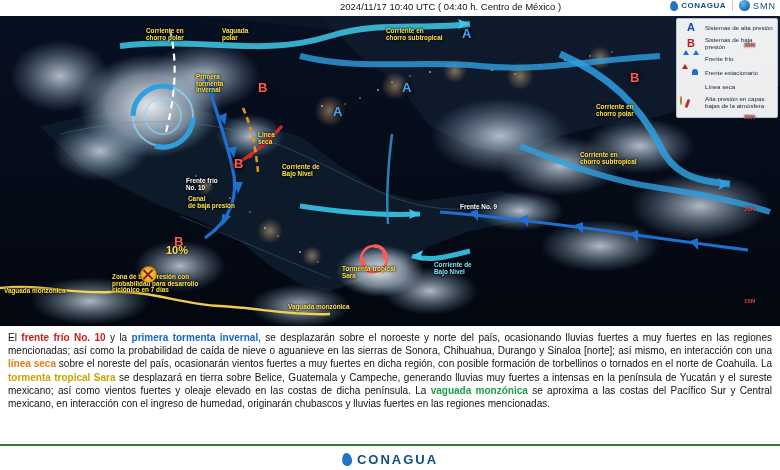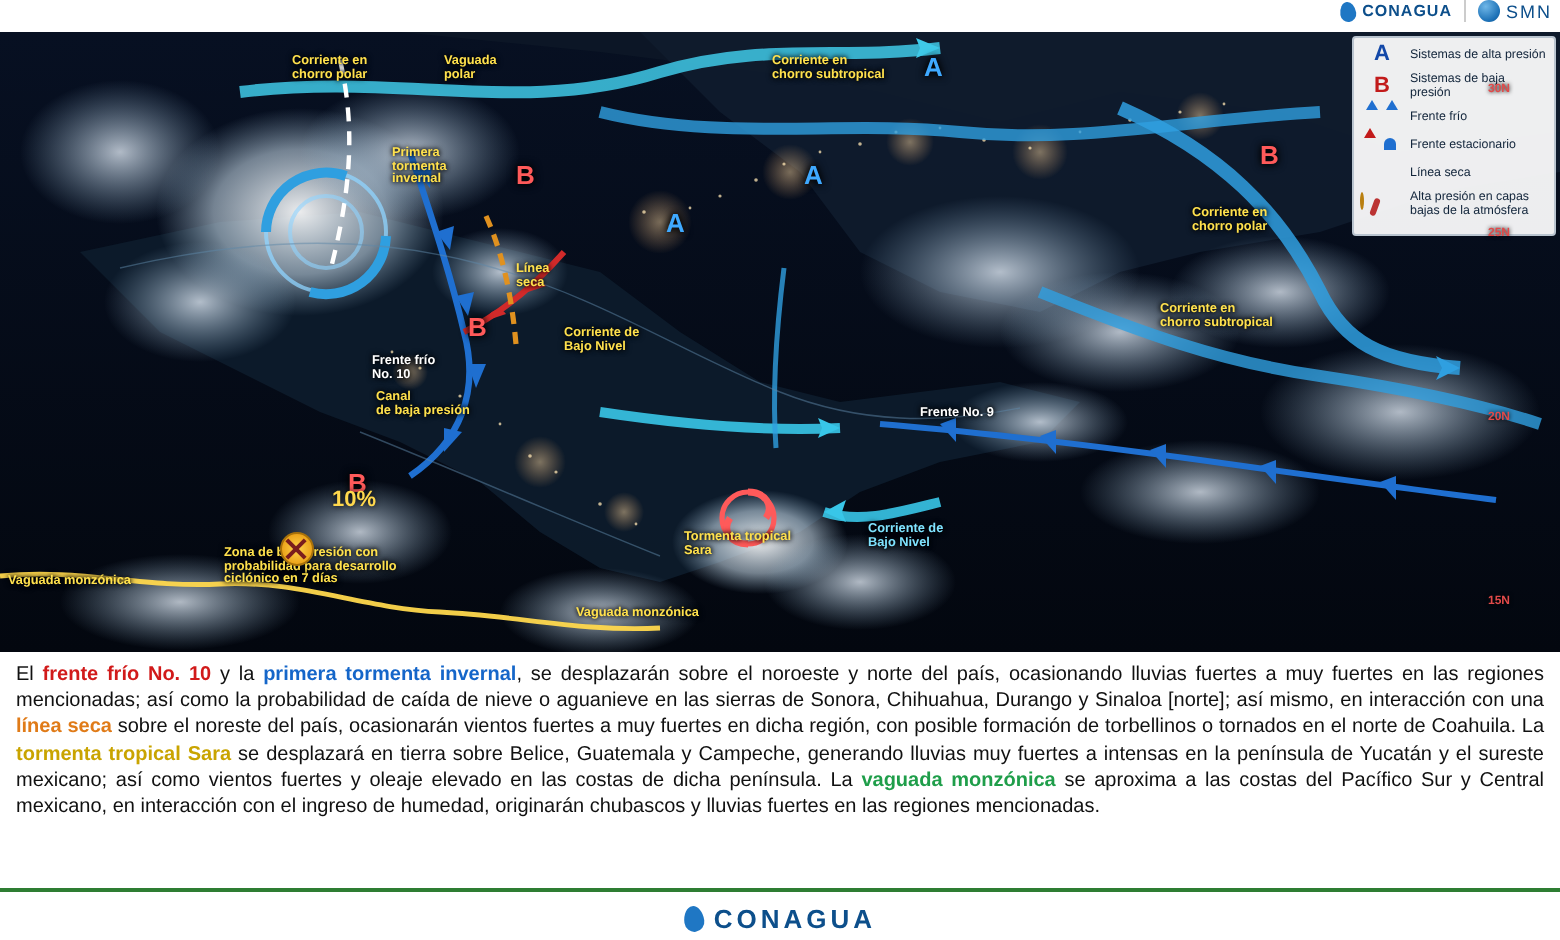--- a/index.html
+++ b/index.html
@@ -141,20 +141,21 @@
     border-radius:50% 50% 50% 50% / 60% 60% 40% 40%;transform:rotate(-8deg);
   }
   .footer .txt{font-size:13px;color:#0d4f8b;font-weight:bold;letter-spacing:2px;}
 </style>
 </head>
 <body>
 
 <div class="app">
 
   <div class="header">
+    <div class="header-date">2024/11/17 10:40 UTC ( 04:40 h. Centro de México )</div>
     <div class="brand">
       <div class="brand-conagua">
         <span class="drop"></span>
         <span class="txt">CONAGUA</span>
       </div>
       <div class="brand-smn">
         <span class="globe"></span>
         <span class="txt">SMN</span>
       </div>
     </div>

